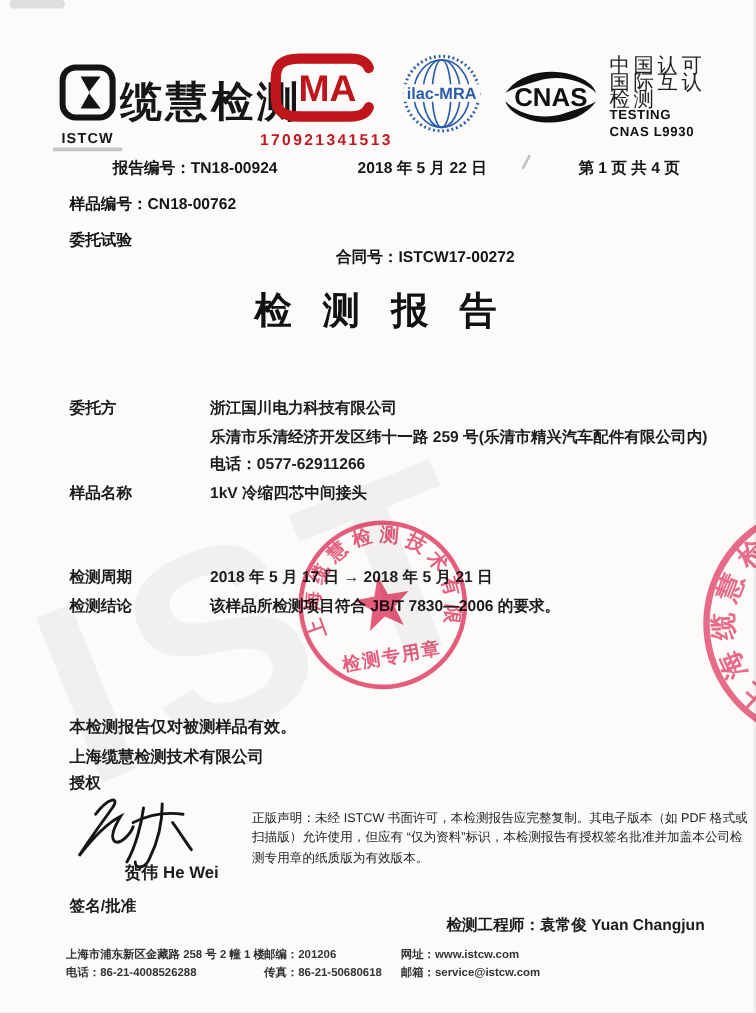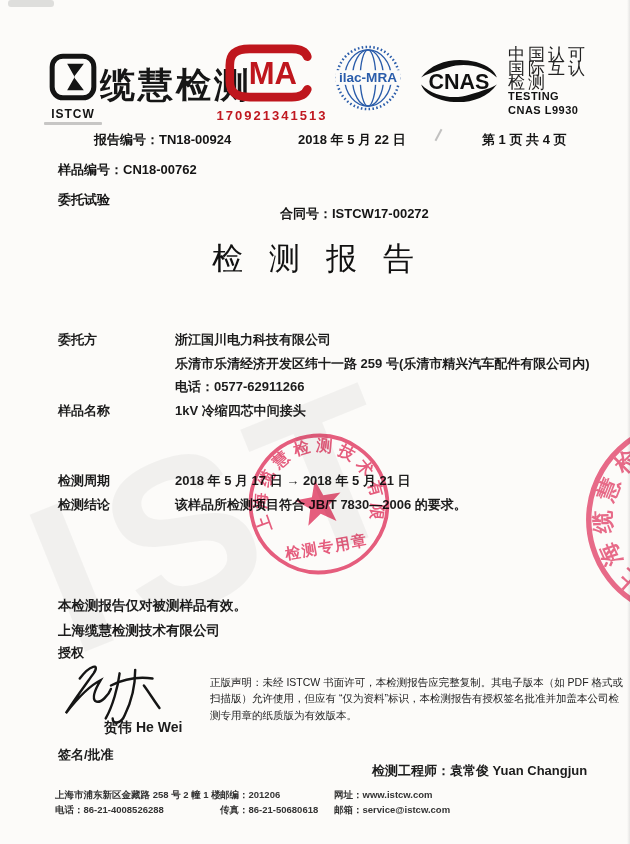--- a/index.html
+++ b/index.html
@@ -18,21 +18,21 @@
   .cma{left:216px;top:42px;width:112px;text-align:center;}
   .cma-number{font-size:13px;font-weight:800;letter-spacing:2px;color:#c01820;margin-top:0;}
   .ilac{left:334px;top:44px;}
   .cnas{left:416px;top:56px;}
   .accred{left:508px;top:48px;line-height:13px;}
   .accred .zh{font-family:"Liberation Serif",serif;font-size:17px;letter-spacing:3px;color:#222;display:block;margin-bottom:1px;}
   .accred .en{font-size:11px;font-weight:800;color:#111;display:block;letter-spacing:0.5px;margin-top:1px;}
   
   .meta{font-size:13px;font-weight:700;color:#151515;}
   
-  .title{left:0;top:238px;width:100%;text-align:center;font-size:31px;font-weight:400;
+  .title{left:0;top:238px;width:100%;text-align:center;font-size:31px;font-weight:700;
          letter-spacing:26px;padding-left:22px;box-sizing:border-box;color:#111;}
   
   .frow{left:0;width:606px;height:20px;}
   .flabel{position:absolute;left:58px;font-size:13px;font-weight:700;}
   .fvalue{position:absolute;left:175px;font-size:13px;font-weight:700;white-space:nowrap;}
   
   .stamp1{left:243px;top:428px;width:152px;height:152px;transform:rotate(-10deg);opacity:.88;mix-blend-mode:multiply;}
   .stamp2{left:578px;top:412px;width:215px;height:215px;transform:rotate(-38deg);opacity:.8;mix-blend-mode:multiply;}
   
   .watermark{left:30px;top:392px;font-size:215px;font-weight:800;color:#6f6f6f;opacity:.07;

